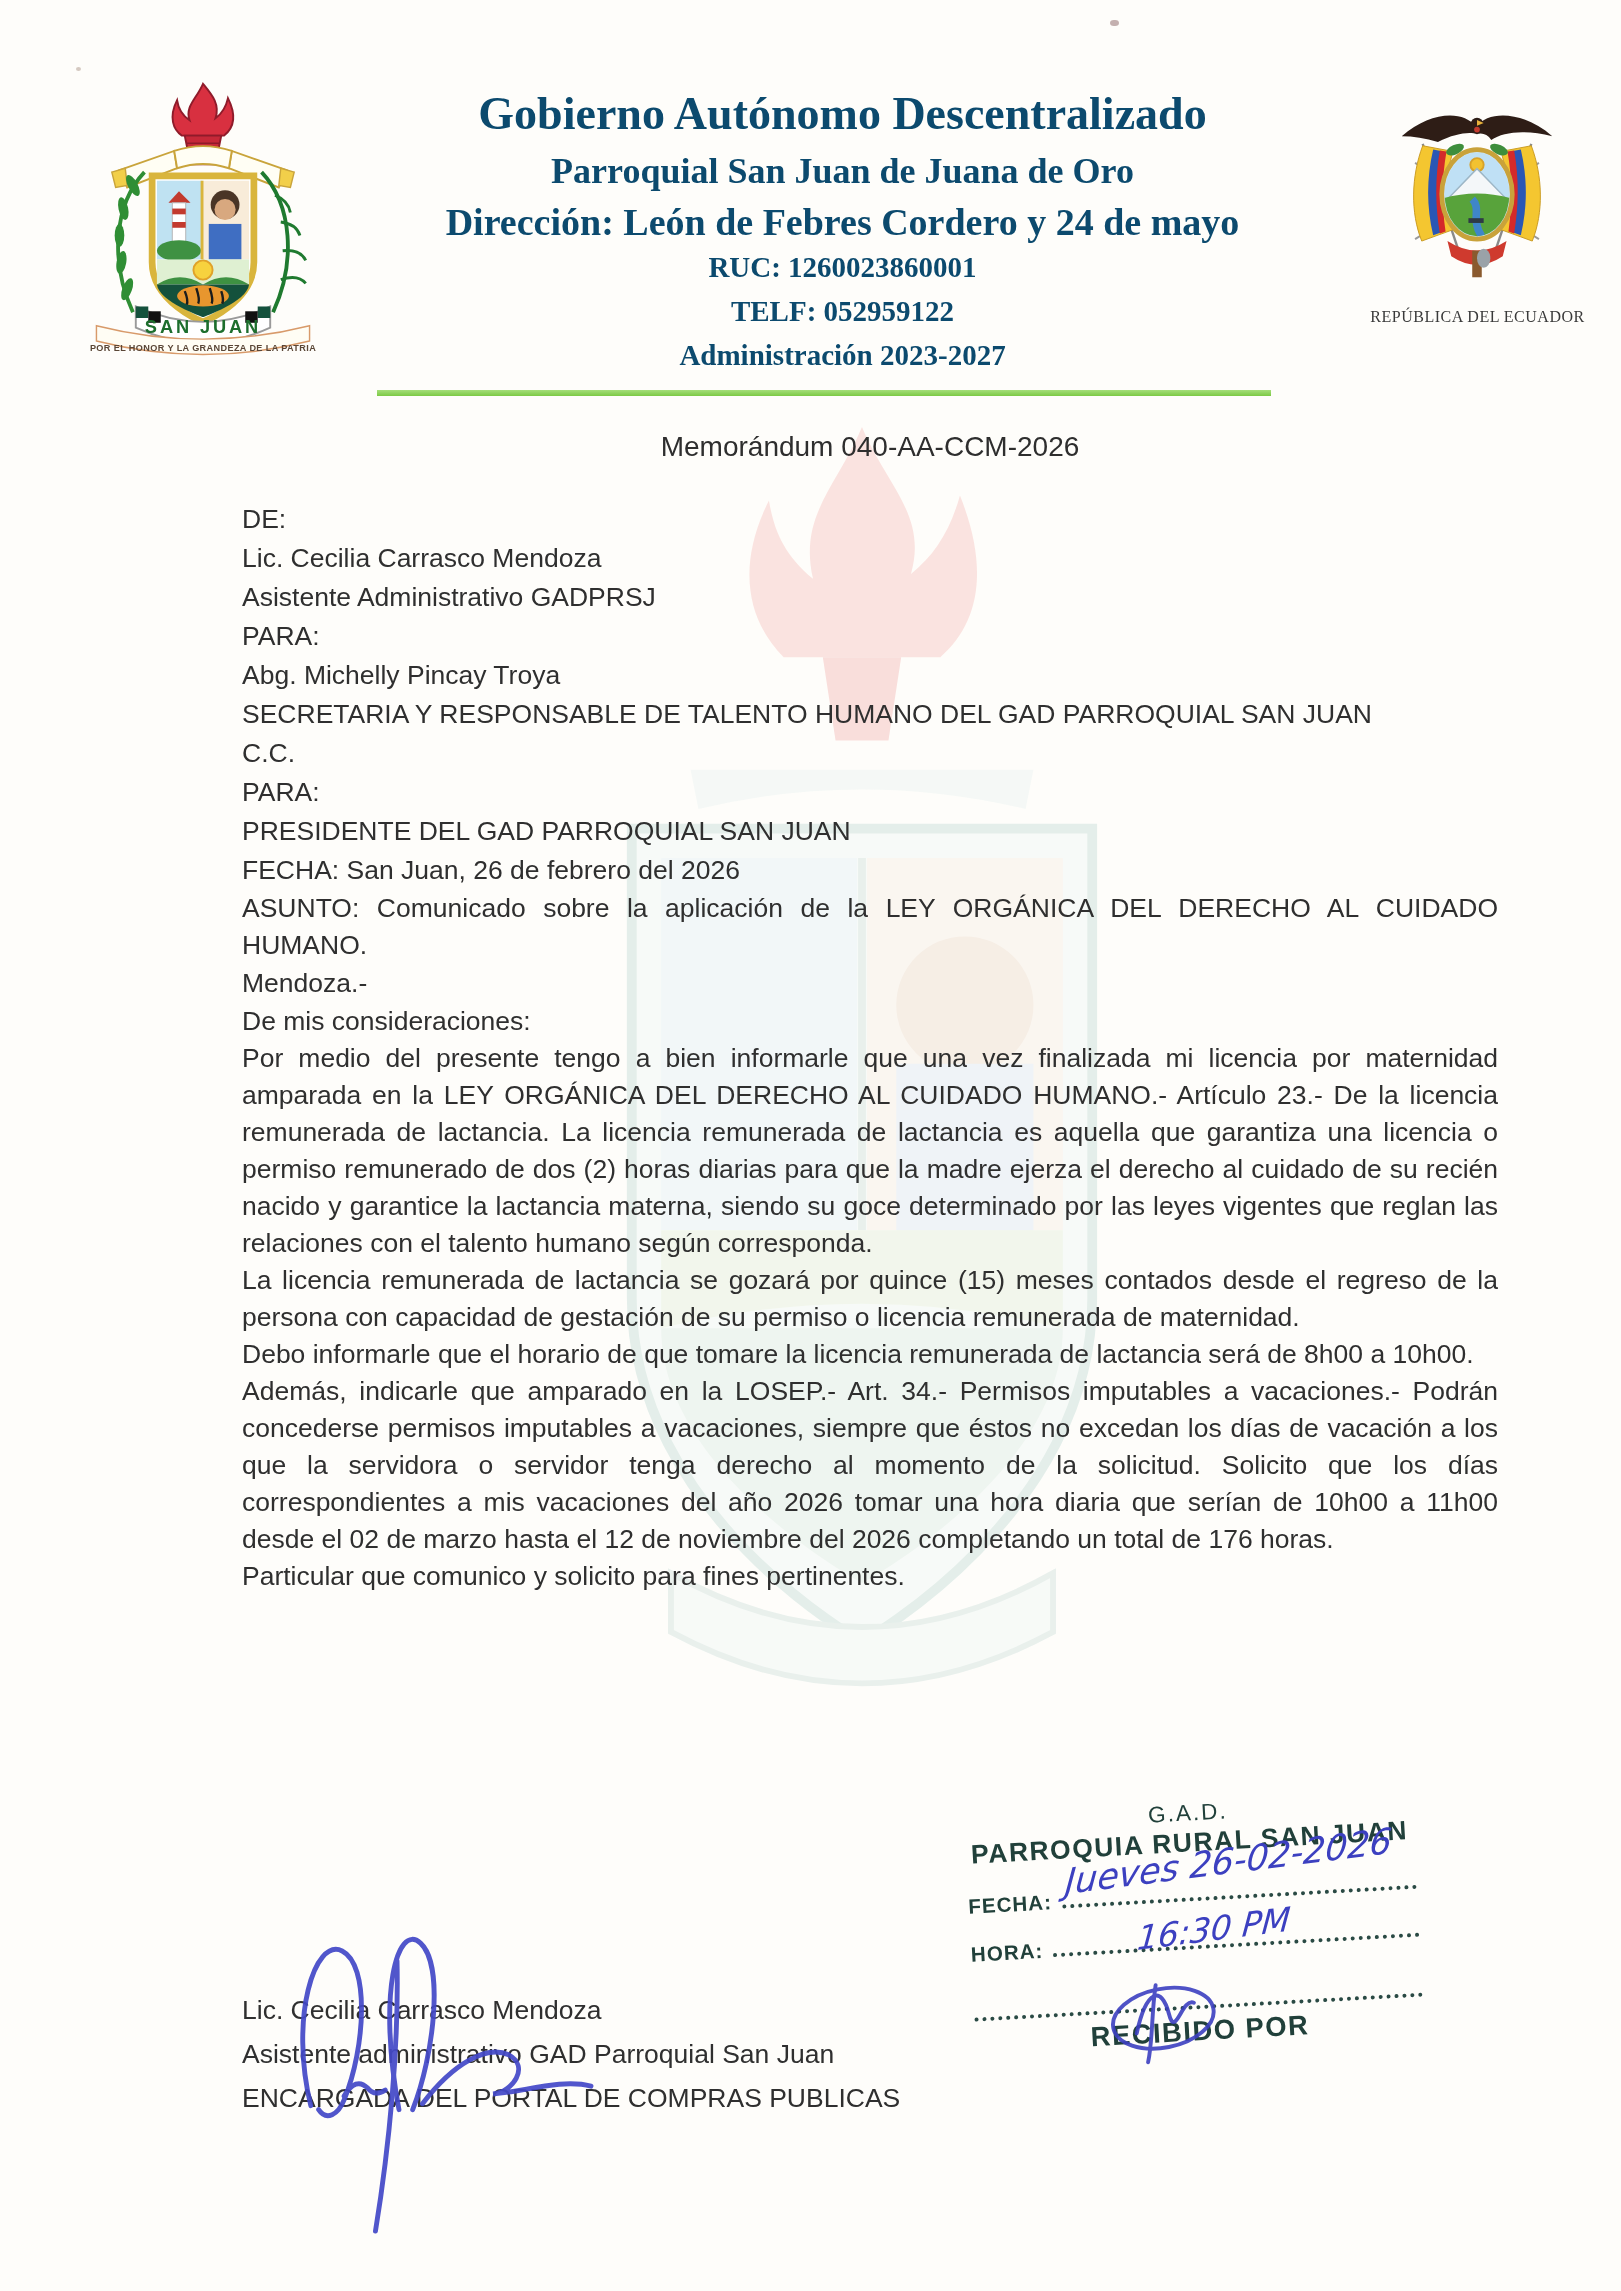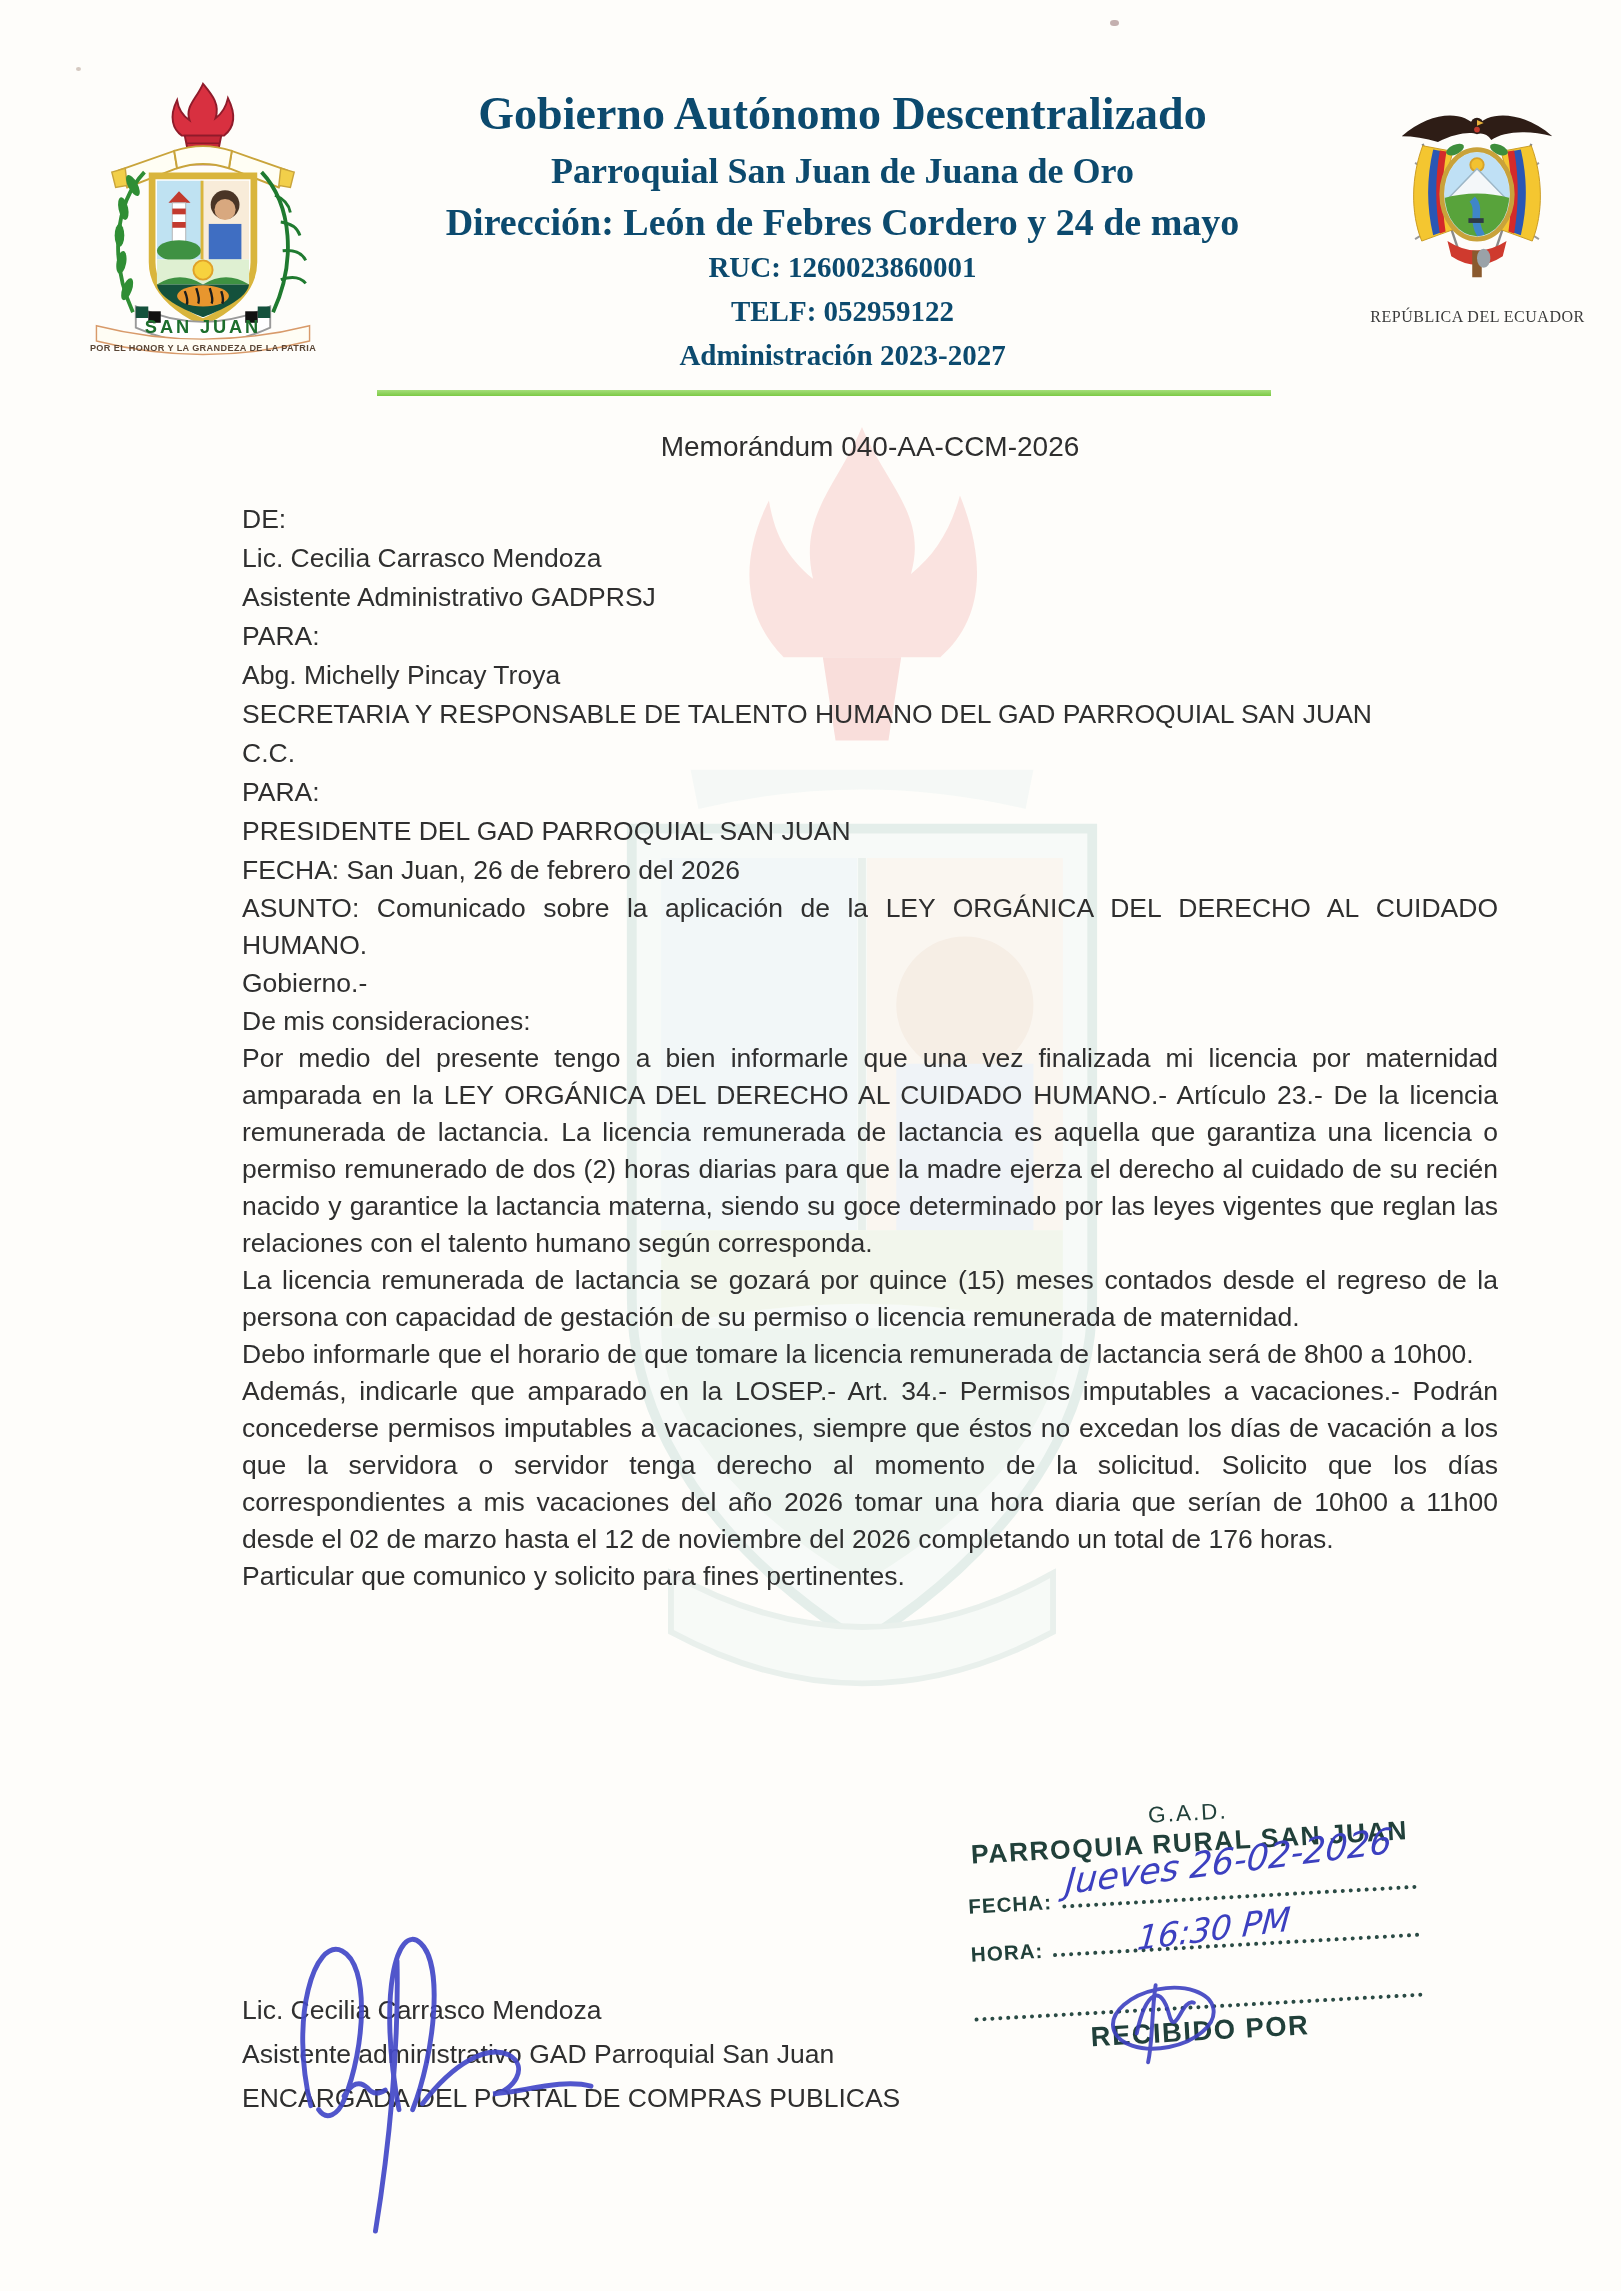--- a/index.html
+++ b/index.html
@@ -198,21 +198,21 @@
     <p class="meta">Lic. Cecilia Carrasco Mendoza</p>
     <p class="meta bold">Asistente Administrativo GADPRSJ</p>
     <p class="meta bold">PARA:</p>
     <p class="meta">Abg. Michelly Pincay Troya</p>
     <p class="meta bold">SECRETARIA Y RESPONSABLE DE TALENTO HUMANO DEL GAD PARROQUIAL SAN JUAN</p>
     <p class="meta bold">C.C.</p>
     <p class="meta bold">PARA:</p>
     <p class="meta bold">PRESIDENTE DEL GAD PARROQUIAL SAN JUAN</p>
     <p class="meta"><span class="bold pre">FECHA:</span><span class="pre"> San Juan, 26 de febrero del 2026</span></p>
     <p class="meta" style="text-align:justify;line-height:37px;"><span class="bold pre">ASUNTO:</span><span class="pre"> Comunicado sobre la aplicación de la LEY ORGÁNICA DEL DERECHO AL CUIDADO HUMANO.</span></p>
-    <p class="meta">Gobierno.-</p>
+    <p class="meta">Mendoza.-</p>
 
     <p class="para gap-sm">De mis consideraciones:</p>
     <p class="para gap-xs">Por medio del presente tengo a bien informarle que una vez finalizada mi licencia por maternidad amparada en la LEY ORGÁNICA DEL DERECHO AL CUIDADO HUMANO.- Artículo 23.- De la licencia remunerada de lactancia. La licencia remunerada de lactancia es aquella que garantiza una licencia o permiso remunerado de dos (2) horas diarias para que la madre ejerza el derecho al cuidado de su recién nacido y garantice la lactancia materna, siendo su goce determinado por las leyes vigentes que reglan las relaciones con el talento humano según corresponda.</p>
     <p class="para">La licencia remunerada de lactancia se gozará por quince (15) meses contados desde el regreso de la persona con capacidad de gestación de su permiso o licencia remunerada de maternidad.</p>
     <p class="para"><span class="pre">Debo informarle que el horario de que tomare la licencia remunerada de </span><span class="bold pre">lactancia será de 8h00 a 10h00.</span></p>
     <p class="para"><span class="pre">Además, indicarle que amparado en la LOSEP.- Art. 34.- Permisos imputables a vacaciones.- Podrán concederse permisos imputables a vacaciones, siempre que éstos no excedan los días de vacación a los que la servidora o servidor tenga derecho al momento de la solicitud. </span><span class="bold pre">Solicito que los días correspondientes a mis vacaciones del año 2026 tomar una hora diaria que serían de 10h00 a 11h00 desde el 02 de marzo hasta el 12 de noviembre del 2026 completando un total de 176 horas.</span></p>
     <p class="para gap-lg">Particular que comunico y solicito para fines pertinentes.</p>
   </div>
 
   <svg class="sig-svg" width="392" height="338" viewBox="0 0 400 345">

